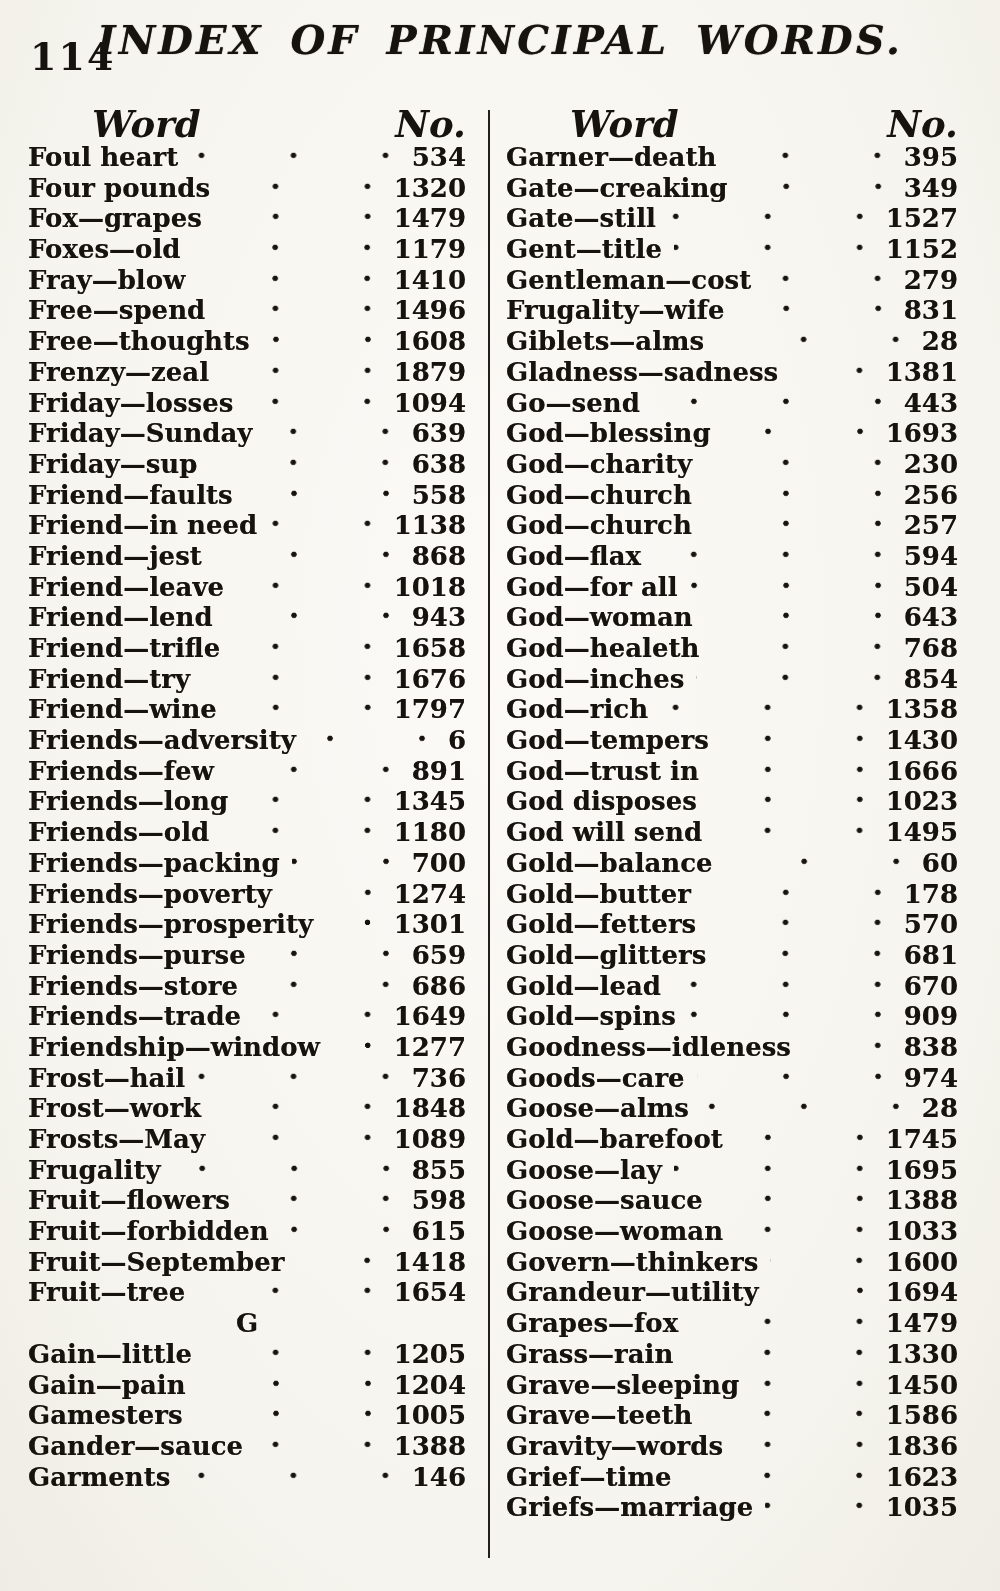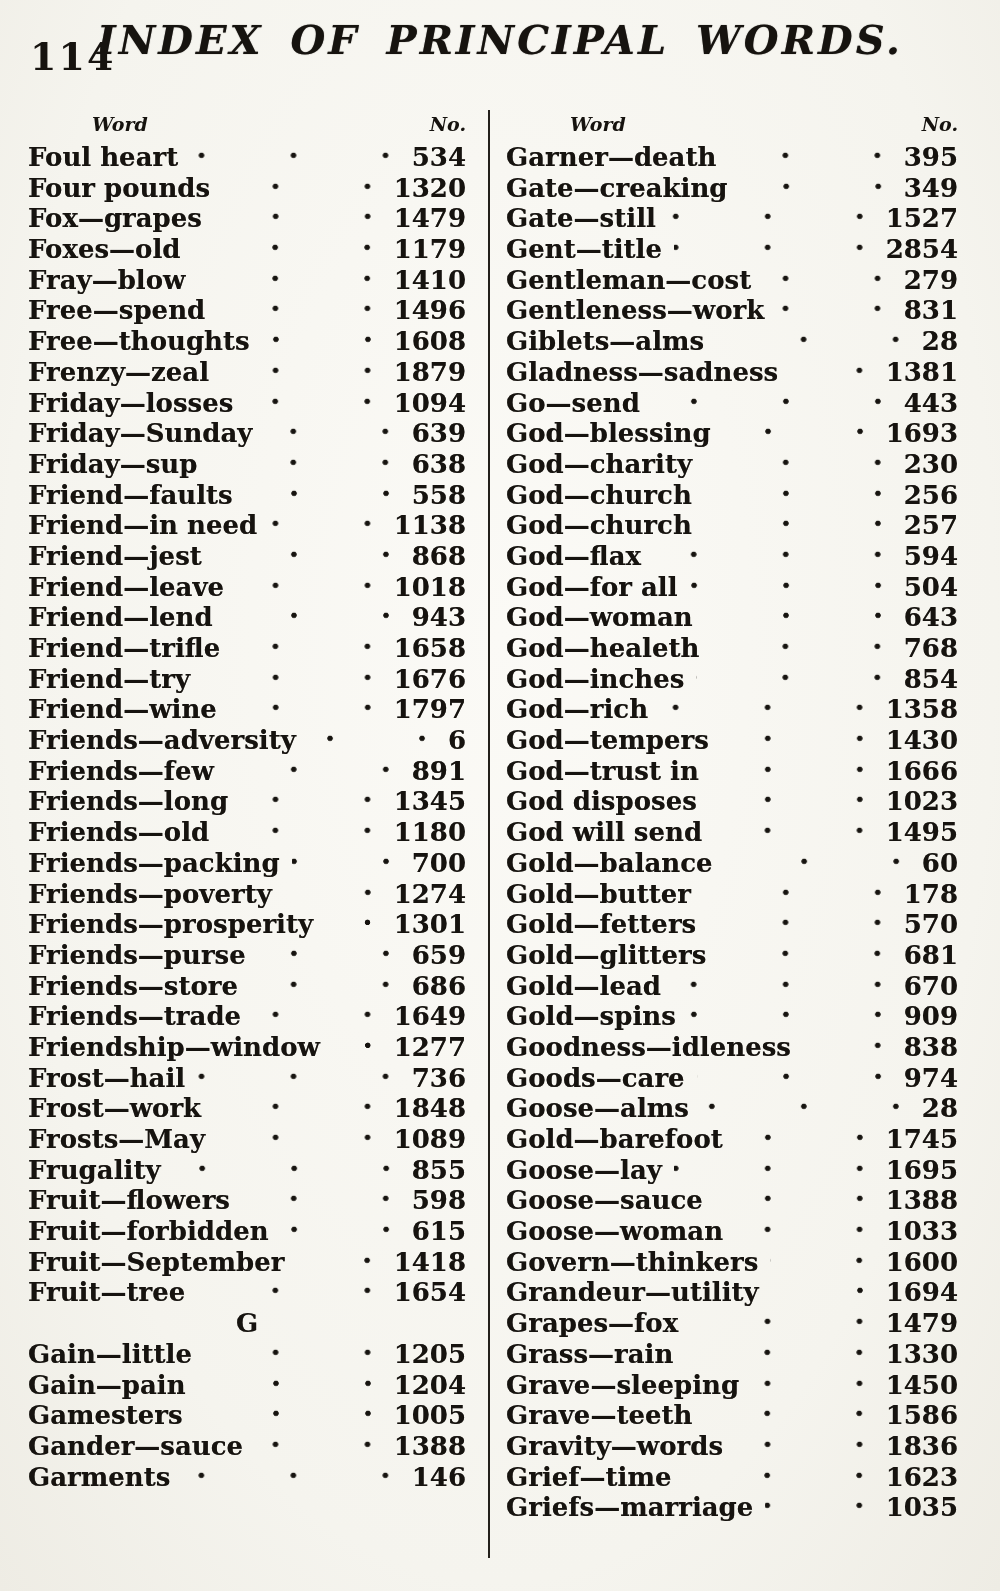--- a/index.html
+++ b/index.html
@@ -65,21 +65,21 @@
     height: 1448px;
     background: #23201b;
   }
   .column-header {
     display: flex;
     align-items: flex-end;
     height: 36px;
     line-height: 36px;
     font-style: italic;
     font-weight: 700;
-    font-size: 19px;
+    font-size: 37px;
   }
   .column-header .word-h { margin-left: 64px; }
   .column-header .no-h   { margin-left: auto; }
   .row {
     display: flex;
     align-items: baseline;
     height: 30.7px;
     line-height: 30.7px;
     font-size: 26px;
     font-weight: 700;
@@ -357,29 +357,29 @@
             <span class="no">349</span>
           </div>
           <div class="row">
             <span class="word">Gate—still</span>
             <span class="leader"></span>
             <span class="no">1527</span>
           </div>
           <div class="row">
             <span class="word">Gent—title</span>
             <span class="leader"></span>
-            <span class="no">2854</span>
+            <span class="no">1152</span>
           </div>
           <div class="row">
             <span class="word">Gentleman—cost</span>
             <span class="leader"></span>
             <span class="no">279</span>
           </div>
           <div class="row">
-            <span class="word">Gentleness—work</span>
+            <span class="word">Frugality—wife</span>
             <span class="leader"></span>
             <span class="no">831</span>
           </div>
           <div class="row">
             <span class="word">Giblets—alms</span>
             <span class="leader"></span>
             <span class="no">28</span>
           </div>
           <div class="row">
             <span class="word">Gladness—sadness</span>

